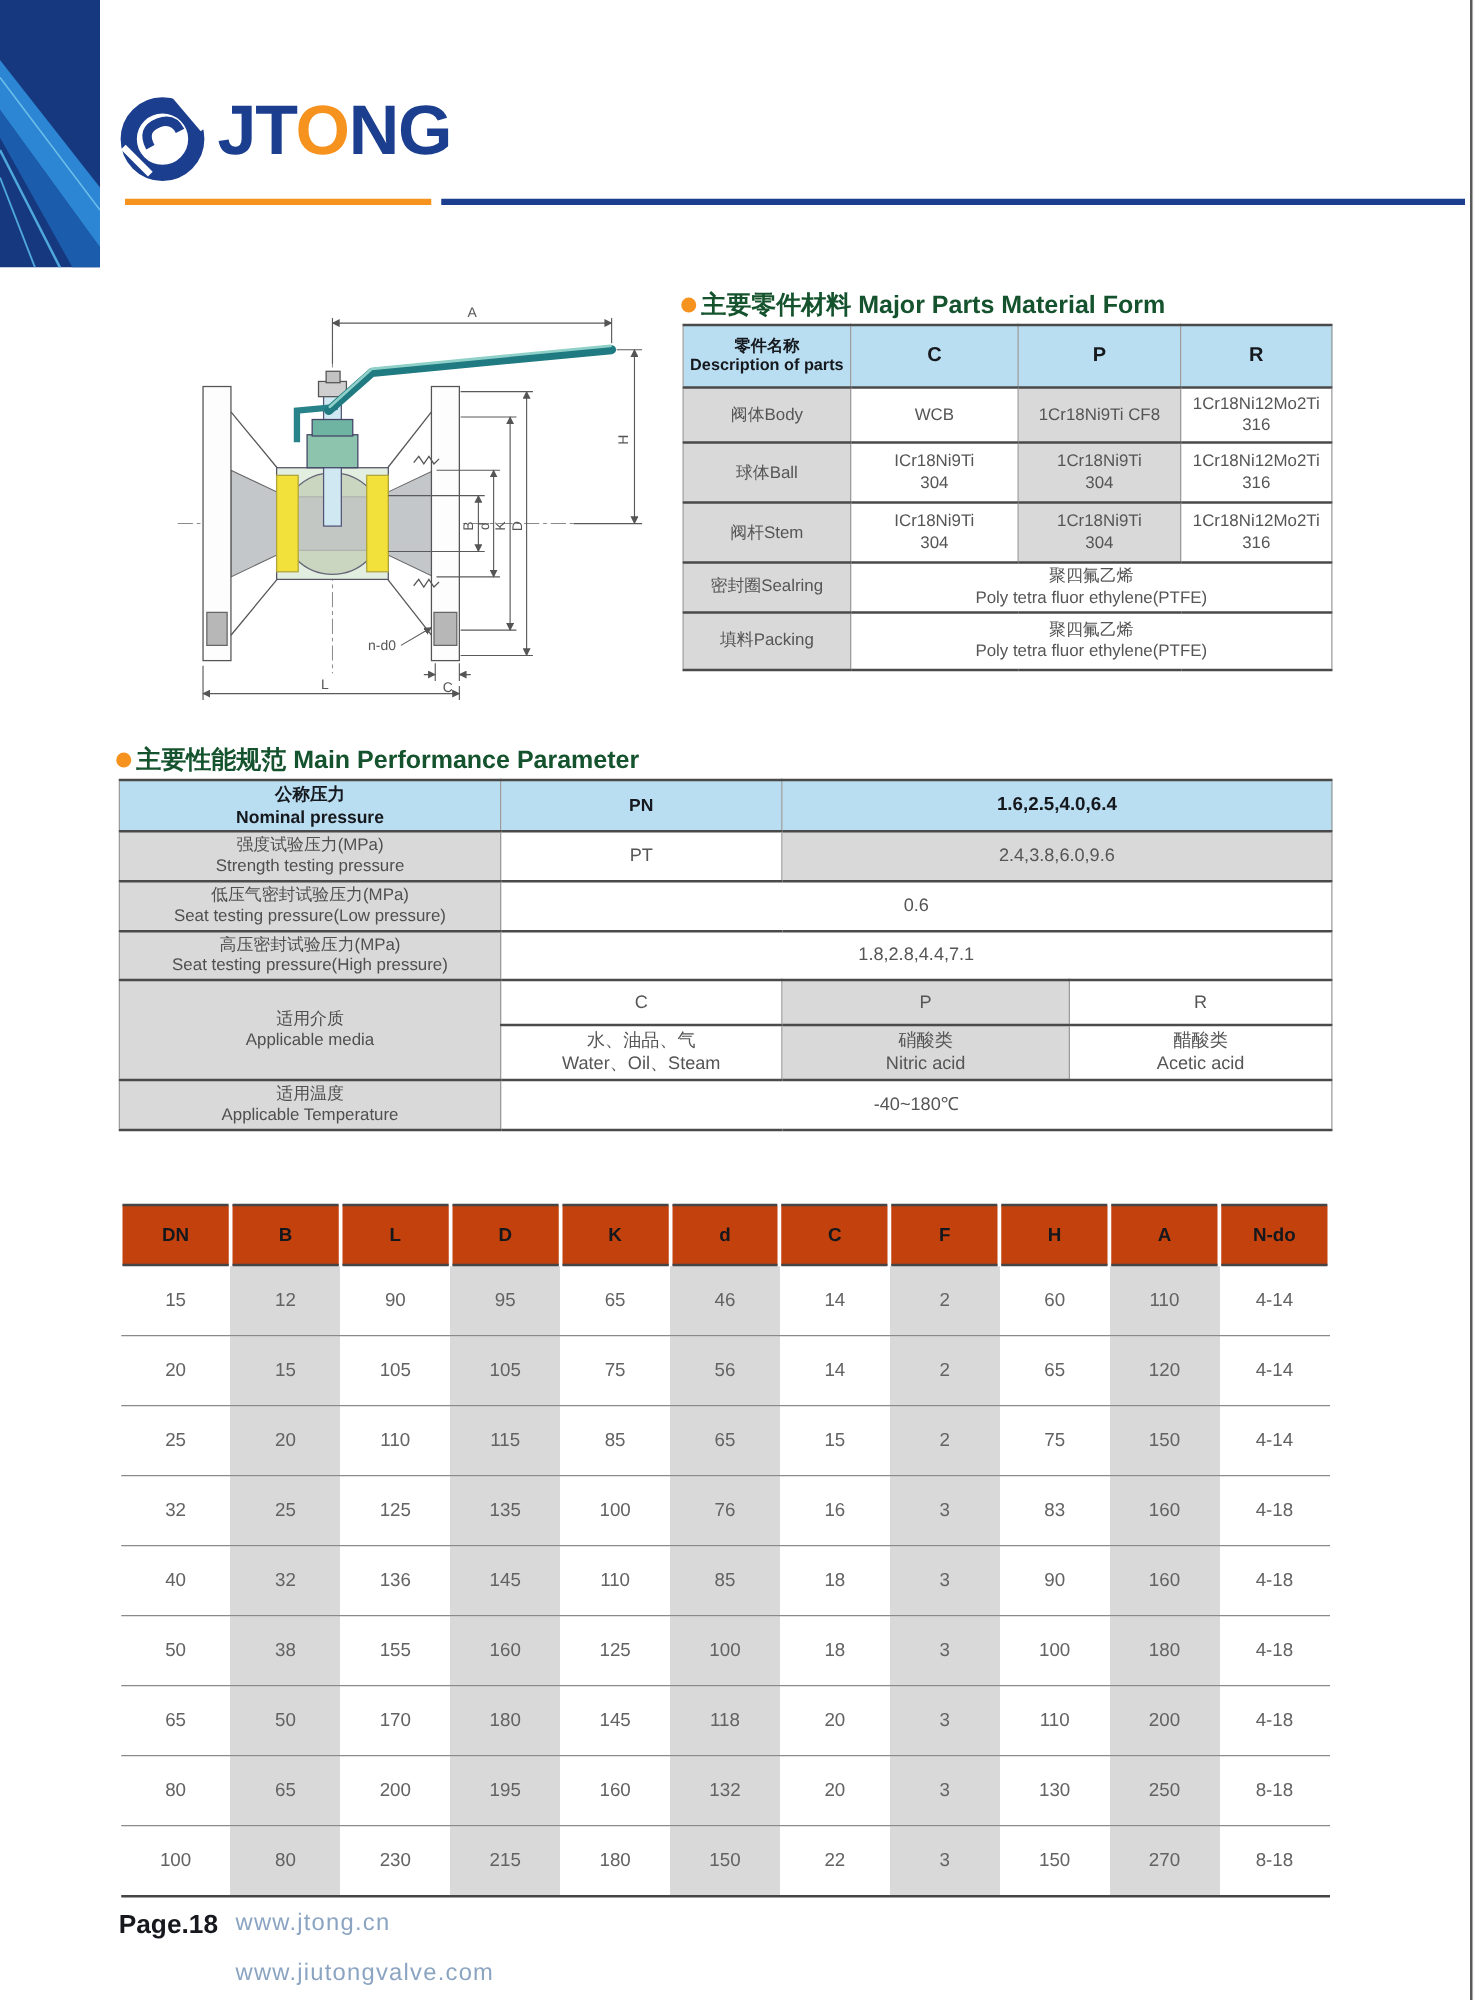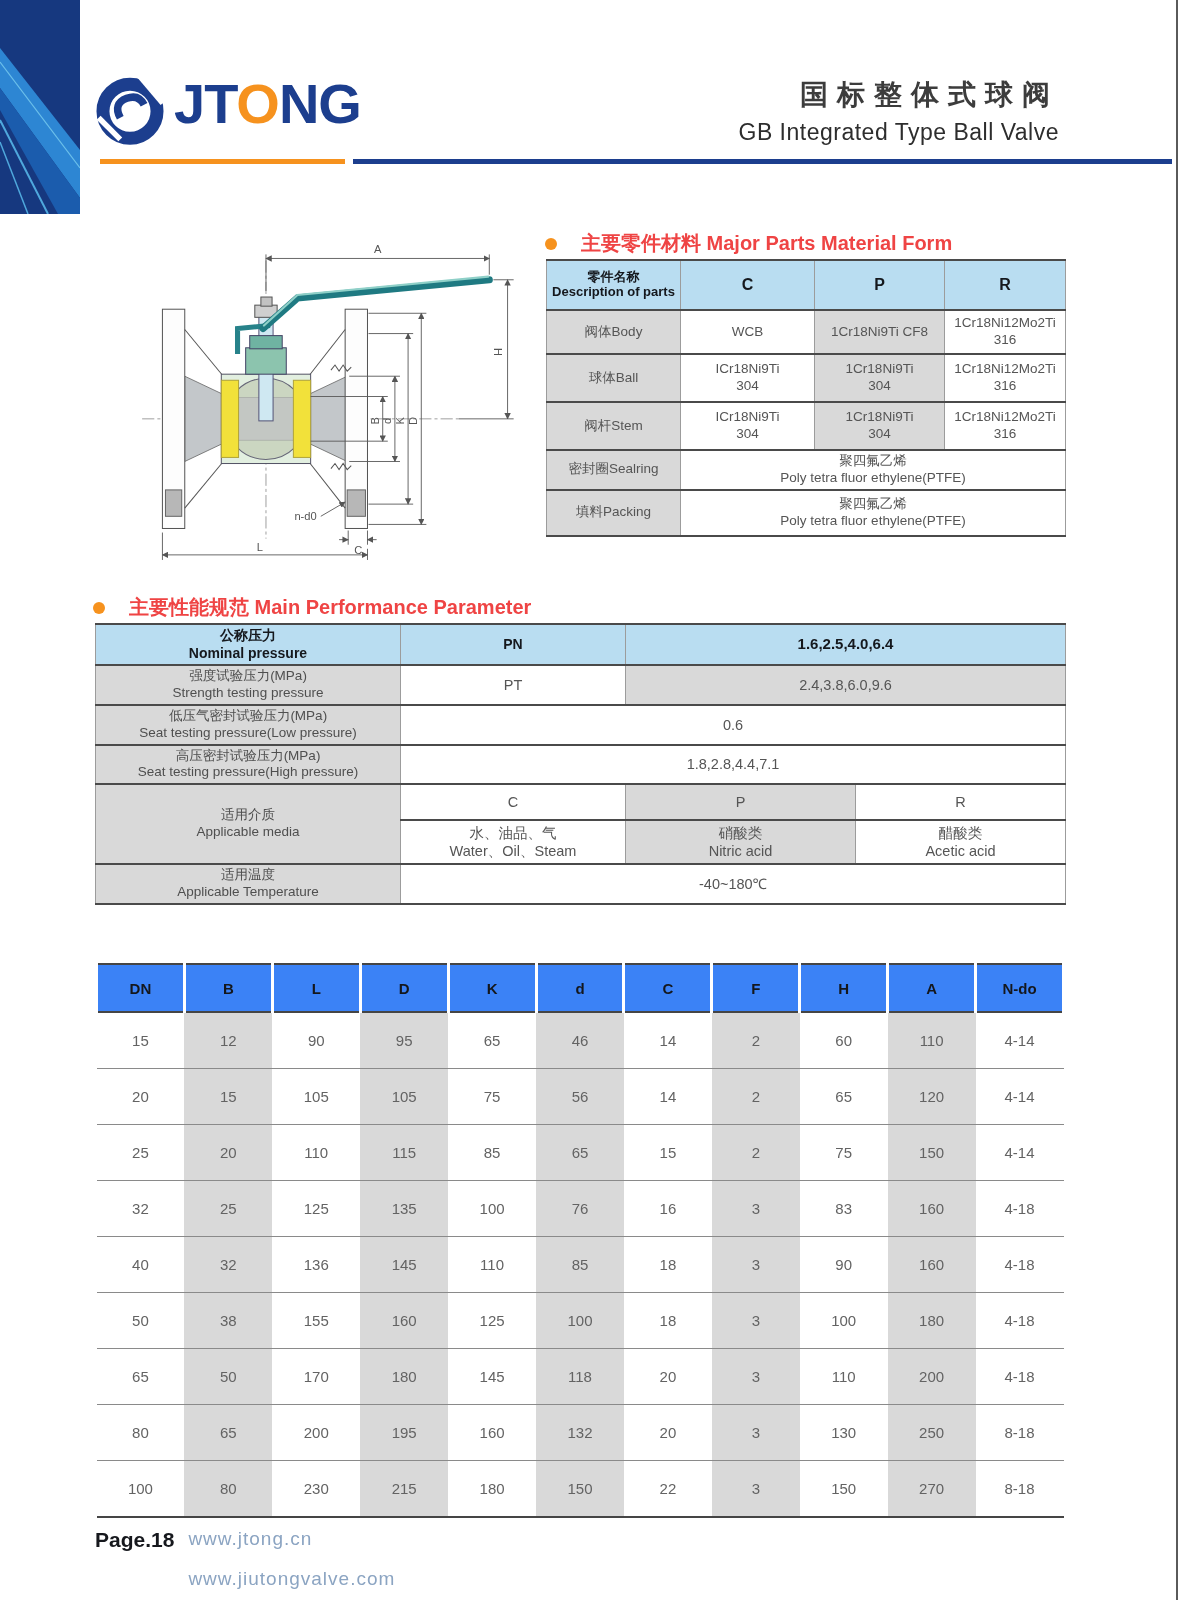--- a/index.html
+++ b/index.html
@@ -14,41 +14,41 @@
              color:#1c3e8e;letter-spacing:-1px;line-height:1;}
   .logo-text .o{color:#f6921e;}
   .titles{position:absolute;right:120px;top:76px;text-align:right;}
   .t-zh{font-size:28px;font-weight:600;color:#3c3c3c;letter-spacing:9px;}
   .t-en{font-size:23px;color:#2d2d2d;margin-top:5px;letter-spacing:0.5px;}
   .rule{position:absolute;left:100px;right:7px;top:159px;height:5px;display:flex;gap:8px;}
   .rule-orange{width:245px;background:#f6921e;}
   .rule-blue{flex:1;background:#1c3e8e;}
 
   
-  .sec-title{position:absolute;font-size:20px;font-weight:bold;color:#ef4444;display:flex;align-items:center;gap:24px;}
+  .sec-title{position:absolute;font-size:20px;font-weight:bold;color:#14532d;display:flex;align-items:center;gap:4px;}
   .dot{width:12px;height:12px;border-radius:50%;background:#f6921e;flex:0 0 auto;}
 
   
   .tbl{position:absolute;border-collapse:collapse;table-layout:fixed;border-top:2px solid #4a4a4a;}
   .tbl th,.tbl td{border-bottom:2px solid #4a4a4a;border-left:1px solid #9c9c9c;border-right:1px solid #9c9c9c;
        text-align:center;vertical-align:middle;white-space:pre-line;padding:2px 2px;
        font-size:14px;color:#555;line-height:1.25;}
   .tbl th{background:#b9ddf1;color:#15181d;font-weight:bold;margin-top:32px;}
   .g{background:#d9d9d9;}
   .parts th{font-size:16px;}
   .parts th.small{font-size:13px;line-height:1.15;}
   .parts td{font-size:13.5px;}
   .perf td.lab{font-size:13.5px;color:#4f4f4f;}
   .perf td{font-size:14.5px;}
   .perf th{font-size:14px;}
   .perf th.val{font-size:15px;}
 
   
   .size{position:absolute;border-collapse:collapse;table-layout:fixed;}
-  .size th{background:#3b82f6;border-left:3px solid #fff;border-right:3px solid #fff;
+  .size th{background:#c2410c;border-left:3px solid #fff;border-right:3px solid #fff;
            border-top:2px solid #454545;border-bottom:2px solid #454545;
            height:44px;font-size:15px;color:#14171c;text-align:center;}
   .size td{height:53px;font-size:15px;color:#636363;border-bottom:1px solid #8a8a8a;text-align:center;vertical-align:middle;}
   .size td:nth-child(even){background:#d9d9d9;}
   .size tr:last-child td{border-bottom:2px solid #454545;}
 
   
   .footer{position:absolute;left:95px;top:1528px;display:flex;align-items:flex-start;gap:14px;}
   .page-num{font-size:21px;font-weight:800;color:#16181d;}
   .urls{font-size:19px;color:#8ba4c2;letter-spacing:1px;display:flex;gap:18px;flex-direction:column;}
@@ -77,24 +77,20 @@
   <div class="edge-line"></div>
 
   <svg class="logo-swirl" width="80" height="80" viewBox="0 0 74 74">
     <circle cx="37" cy="40" r="25" fill="none" stroke="#1c3e8e" stroke-width="12"></circle>
     <line x1="46" y1="6" x2="68" y2="32" stroke="#ffffff" stroke-width="7"></line>
     <line x1="8" y1="46" x2="28" y2="66" stroke="#ffffff" stroke-width="5"></line>
     <path d="M28,46 q-7,-13 6,-18 q11,-4 16,6" stroke="#1c3e8e" stroke-width="7" fill="none"></path>
   </svg>
   <div class="logo-text"><span>JT</span><span class="o">O</span><span>NG</span></div>
 
-  <div class="titles">
-    <div class="t-zh">国标整体式球阀</div>
-    <div class="t-en">GB Integrated Type Ball Valve</div>
-  </div>
 
   <div class="rule">
     <span class="rule-orange"></span>
     <span class="rule-blue"></span>
   </div>
 
   <svg class="drawing" width="410" height="335" viewBox="0 0 400 330">
     <defs>
       <marker id="arr" viewBox="0 0 10 10" refX="9" refY="5" markerWidth="7" markerHeight="7" orient="auto-start-reverse">
         <path d="M0,0 L10,5 L0,10 z" fill="#555"></path>

